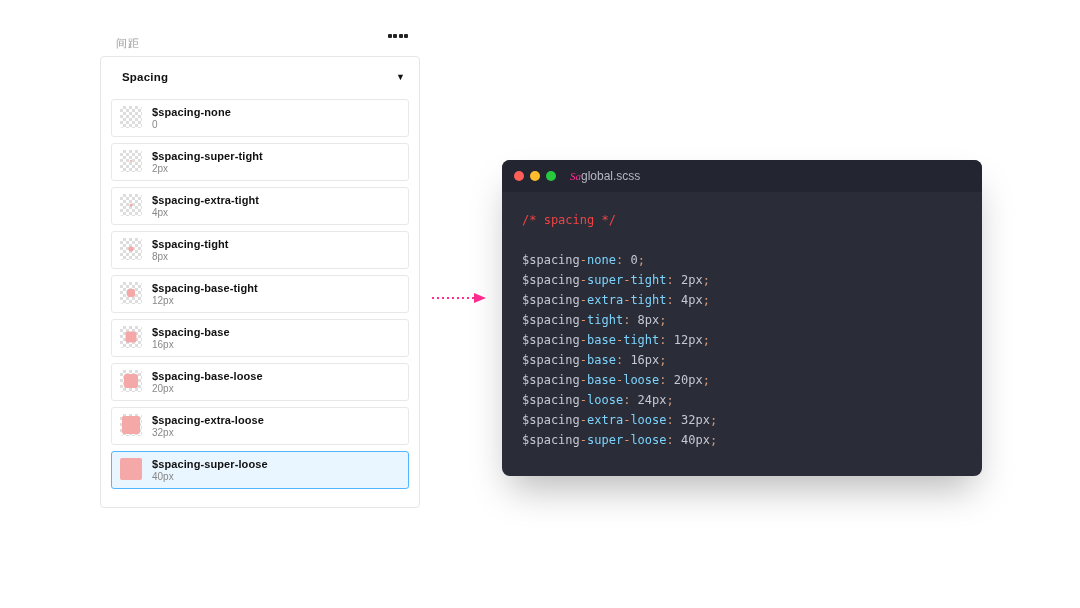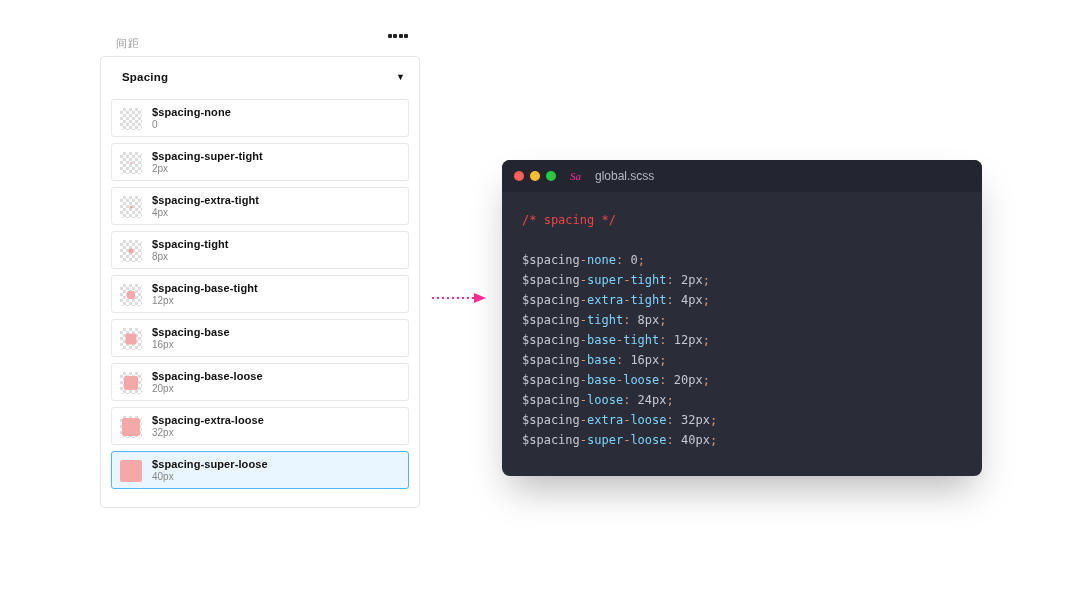--- a/index.html
+++ b/index.html
@@ -61,21 +61,21 @@
     }
     .chevron {
       font-size: 9px;
       color: #111;
     }
     .list {
       padding: 6px 10px 12px 10px;
     }
     .item {
       display: flex;
-      align-items: flex-end;
+      align-items: flex-start;
       border: 1px solid #e8e8e8;
       border-radius: 3px;
       padding: 6px 8px;
       margin-bottom: 6px;
       background: #fff;
       gap: 10px;
     }
     .item.selected {
       border: 1.5px solid #4fb7ff;
       background: #eaf6ff;
@@ -143,21 +143,21 @@
       gap: 6px;
     }
     .dot {
       width: 10px;
       height: 10px;
       border-radius: 50%;
     }
     .tab {
       display: flex;
       align-items: center;
-      gap: 14px;
+      gap: 0;
       color: #b5b8c2;
       font-size: 12px;
     }
     .tab-icon {
       color: #ff2d92;
       font-family: cursive;
       font-style: italic;
       font-size: 11px;
     }
     .code {

